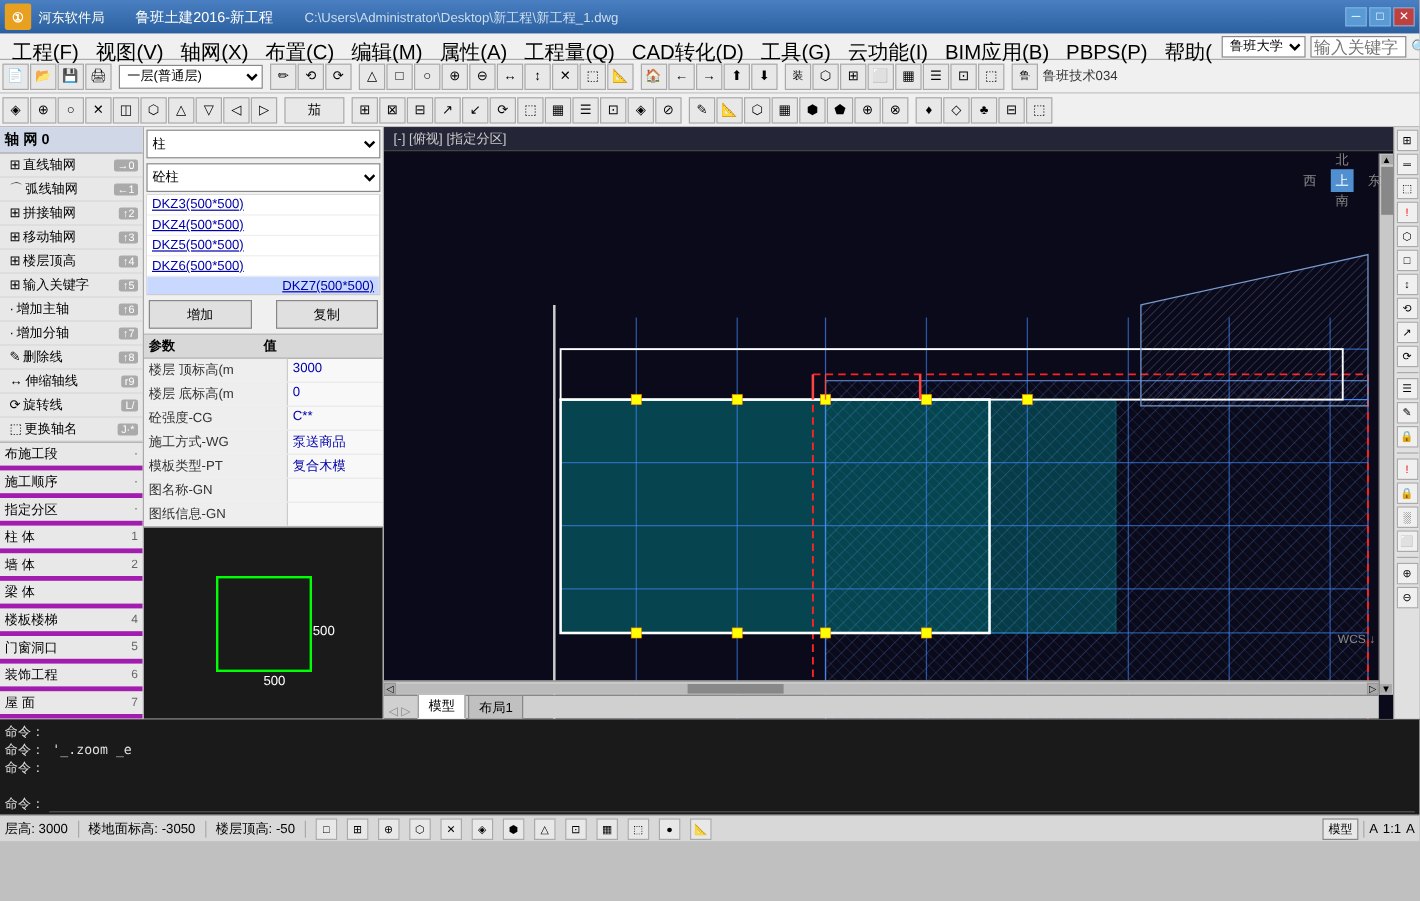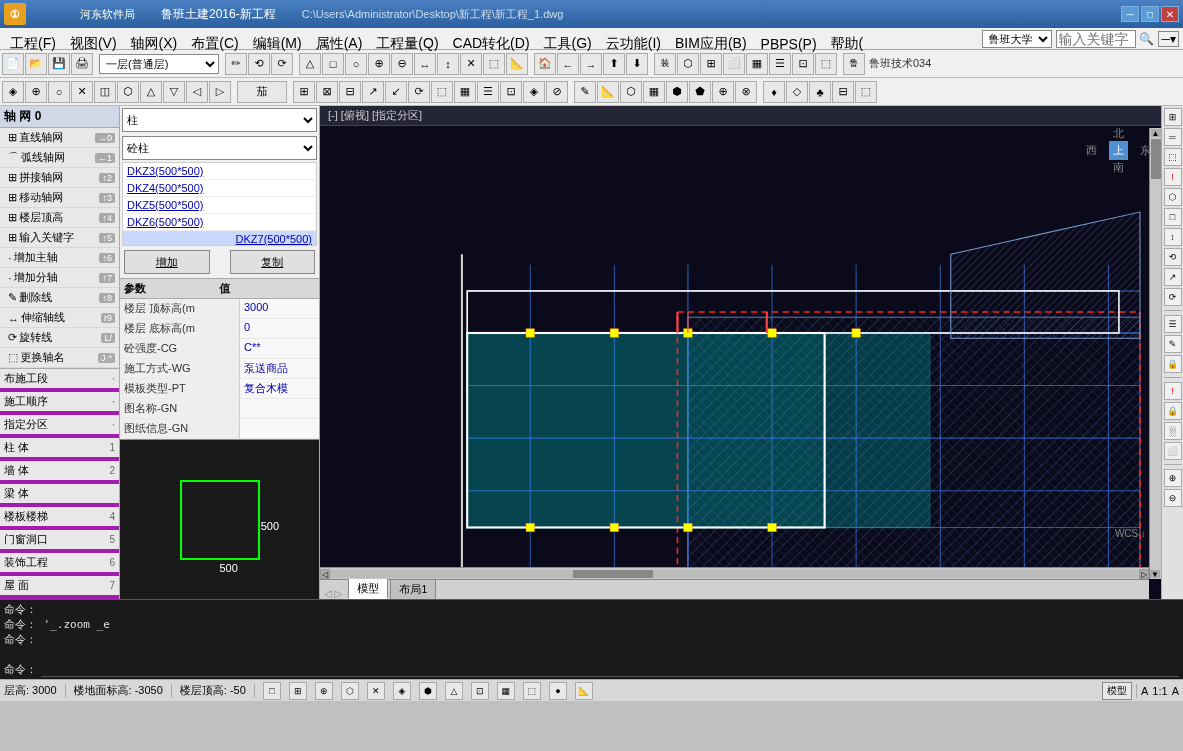--- a/index.html
+++ b/index.html
@@ -33,21 +33,21 @@
       height: 22px;
       background: #f0f0f0;
       display: flex;
       align-items: center;
       border-bottom: 1px solid #aaa;
       padding: 0 4px;
       gap: 2px;
     }
     .menu-item {
       padding: 2px 6px;
-      font-size: 14px;
+      font-size: 17px;
       cursor: pointer;
       white-space: nowrap;
       margin-top: 10px;
     }
     .menu-search {
       margin-left: auto;
       display: flex;
       align-items: center;
       gap: 4px;
     }
@@ -167,21 +167,20 @@
       border-bottom: 1px solid #eee;
       color: #00a;
       text-decoration: underline;
     }
     .col-list-item.selected { background: #c8d8ff; text-align: right; }
 
     .col-buttons {
       display: flex;
       gap: 20px;
       padding: 4px;
-      text-decoration: underline;
     }
     .col-btn {
       flex: 1;
       height: 24px;
       background: #e0e0e0;
       border: 1px solid #888;
       font-size: 11px;
       cursor: pointer;
       display: flex; align-items: center; justify-content: center;
     }
@@ -415,21 +414,21 @@
       position: absolute;
       top: 22px; left: 0; right: 0; bottom: 0;
     }
   </style>
 </head>
 <body>
 
 <div id="title-bar">
   <div class="title-left">
     <div class="app-logo">①</div>
-    <span style="font-size:11px;color:#ffe;margin-left:48px;">
+    <span style="font-size:11px;color:#ffe;">
       <span>河东软件局</span>
     </span>
     <span style="margin-left:20px;">鲁班土建2016-新工程</span>
     <span style="margin-left:20px;color:#cde;font-size:11px;">C:\Users\Administrator\Desktop\新工程\新工程_1.dwg</span>
   </div>
   <div class="win-controls">
     <div class="win-btn">─</div>
     <div class="win-btn">□</div>
     <div class="win-btn" style="background:#c04040;">✕</div>
   </div>

